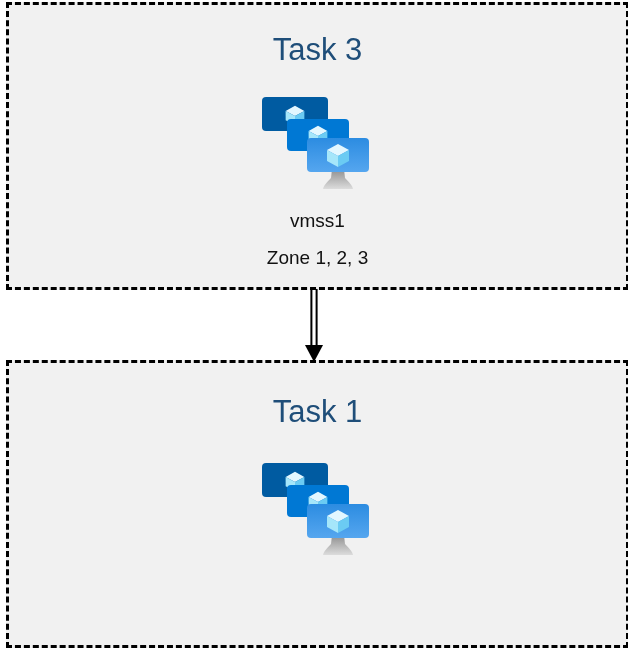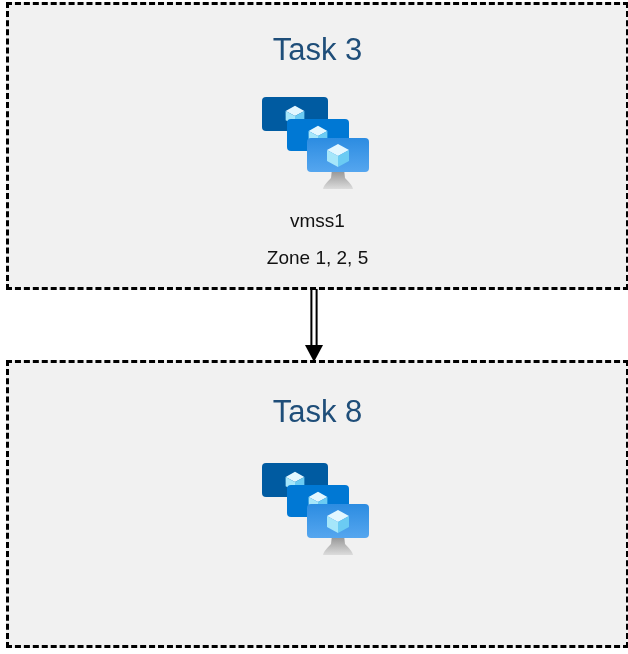--- a/index.html
+++ b/index.html
@@ -123,30 +123,30 @@
 
 <div class="canvas">
 
   <div class="task-box task-box-top">
     <div class="task-title">Task 3</div>
     <svg class="vmss-icon" width="116" height="96" viewBox="0 0 116 96">
       <use href="#vmss-icon"></use>
     </svg>
     <div class="task-labels">
       <div class="task-label">vmss1</div>
-      <div class="task-label">Zone 1, 2, 5</div>
+      <div class="task-label">Zone 1, 2, 3</div>
     </div>
   </div>
 
   <svg class="arrow-svg" width="22" height="74" viewBox="0 0 22 74">
     <rect class="arrow-line" x="7.4" y="0" width="2" height="58"></rect>
     <rect class="arrow-line" x="12.6" y="0" width="2" height="58"></rect>
     <polygon class="arrow-head" points="2,56 20,56 11,73"></polygon>
   </svg>
 
   <div class="task-box task-box-bottom">
-    <div class="task-title">Task 8</div>
+    <div class="task-title">Task 1</div>
     <svg class="vmss-icon" width="116" height="96" viewBox="0 0 116 96">
       <use href="#vmss-icon"></use>
     </svg>
   </div>
 
 </div>
 
 </body></html>

